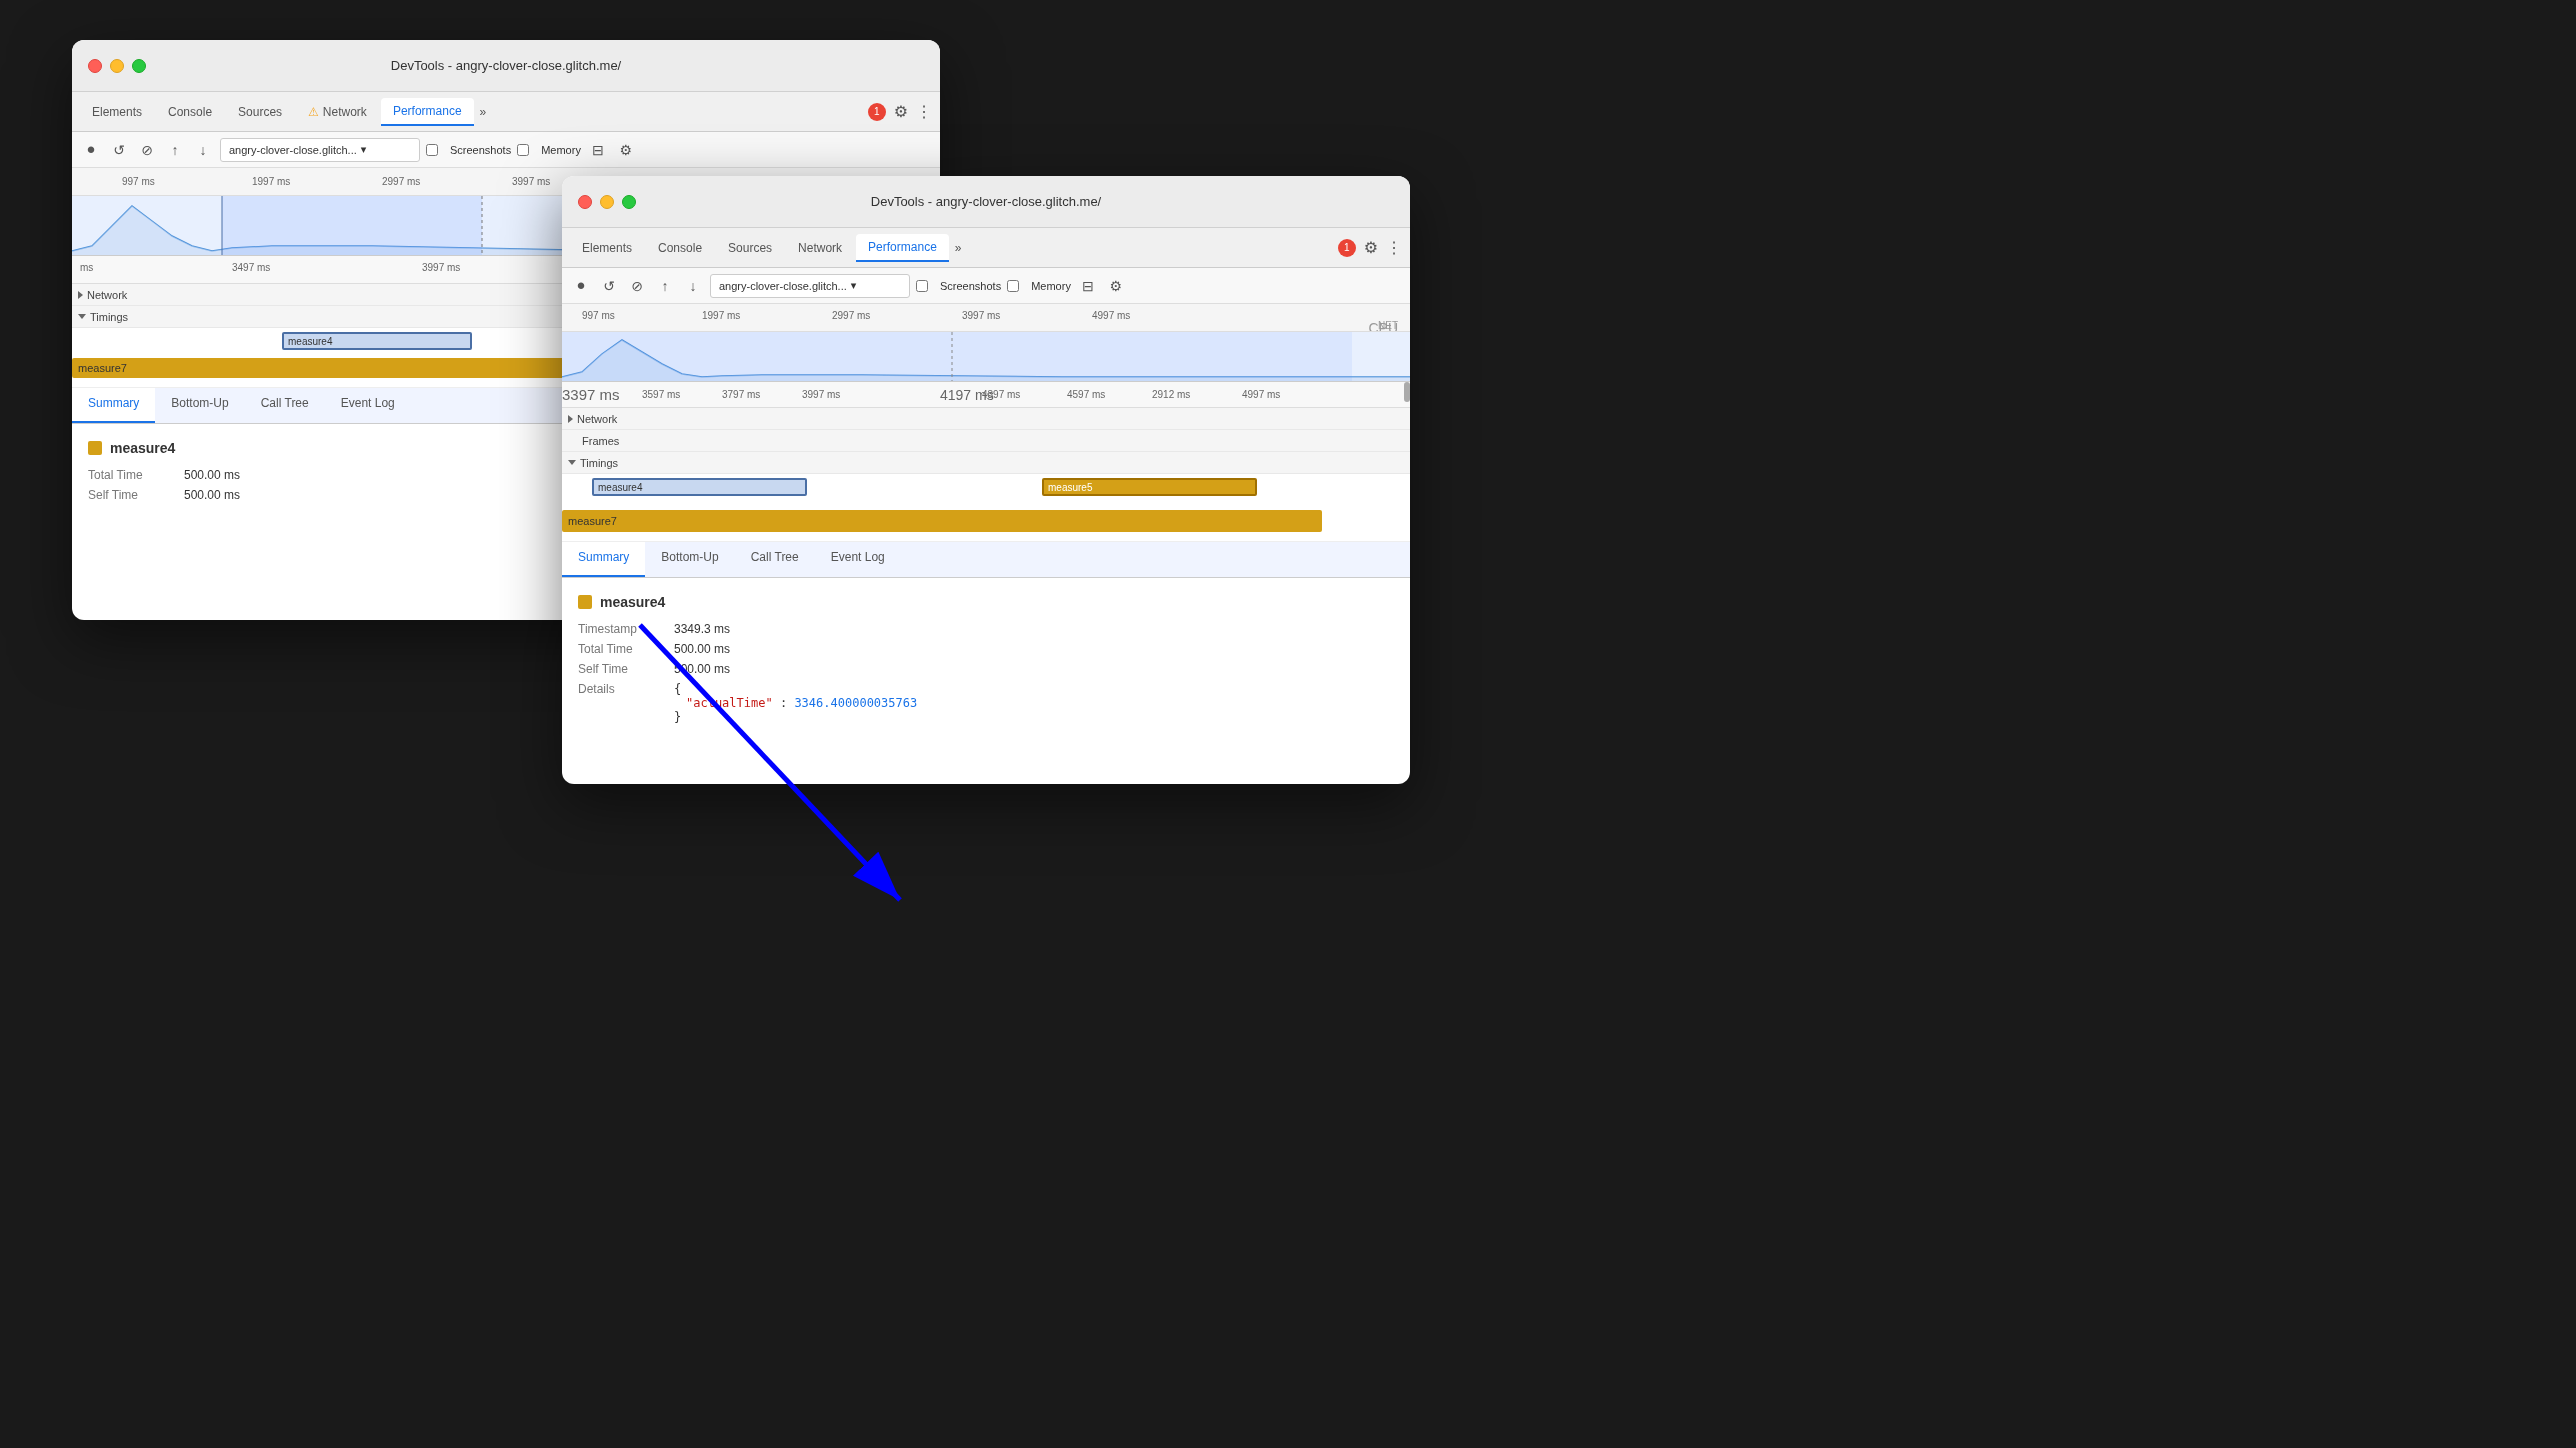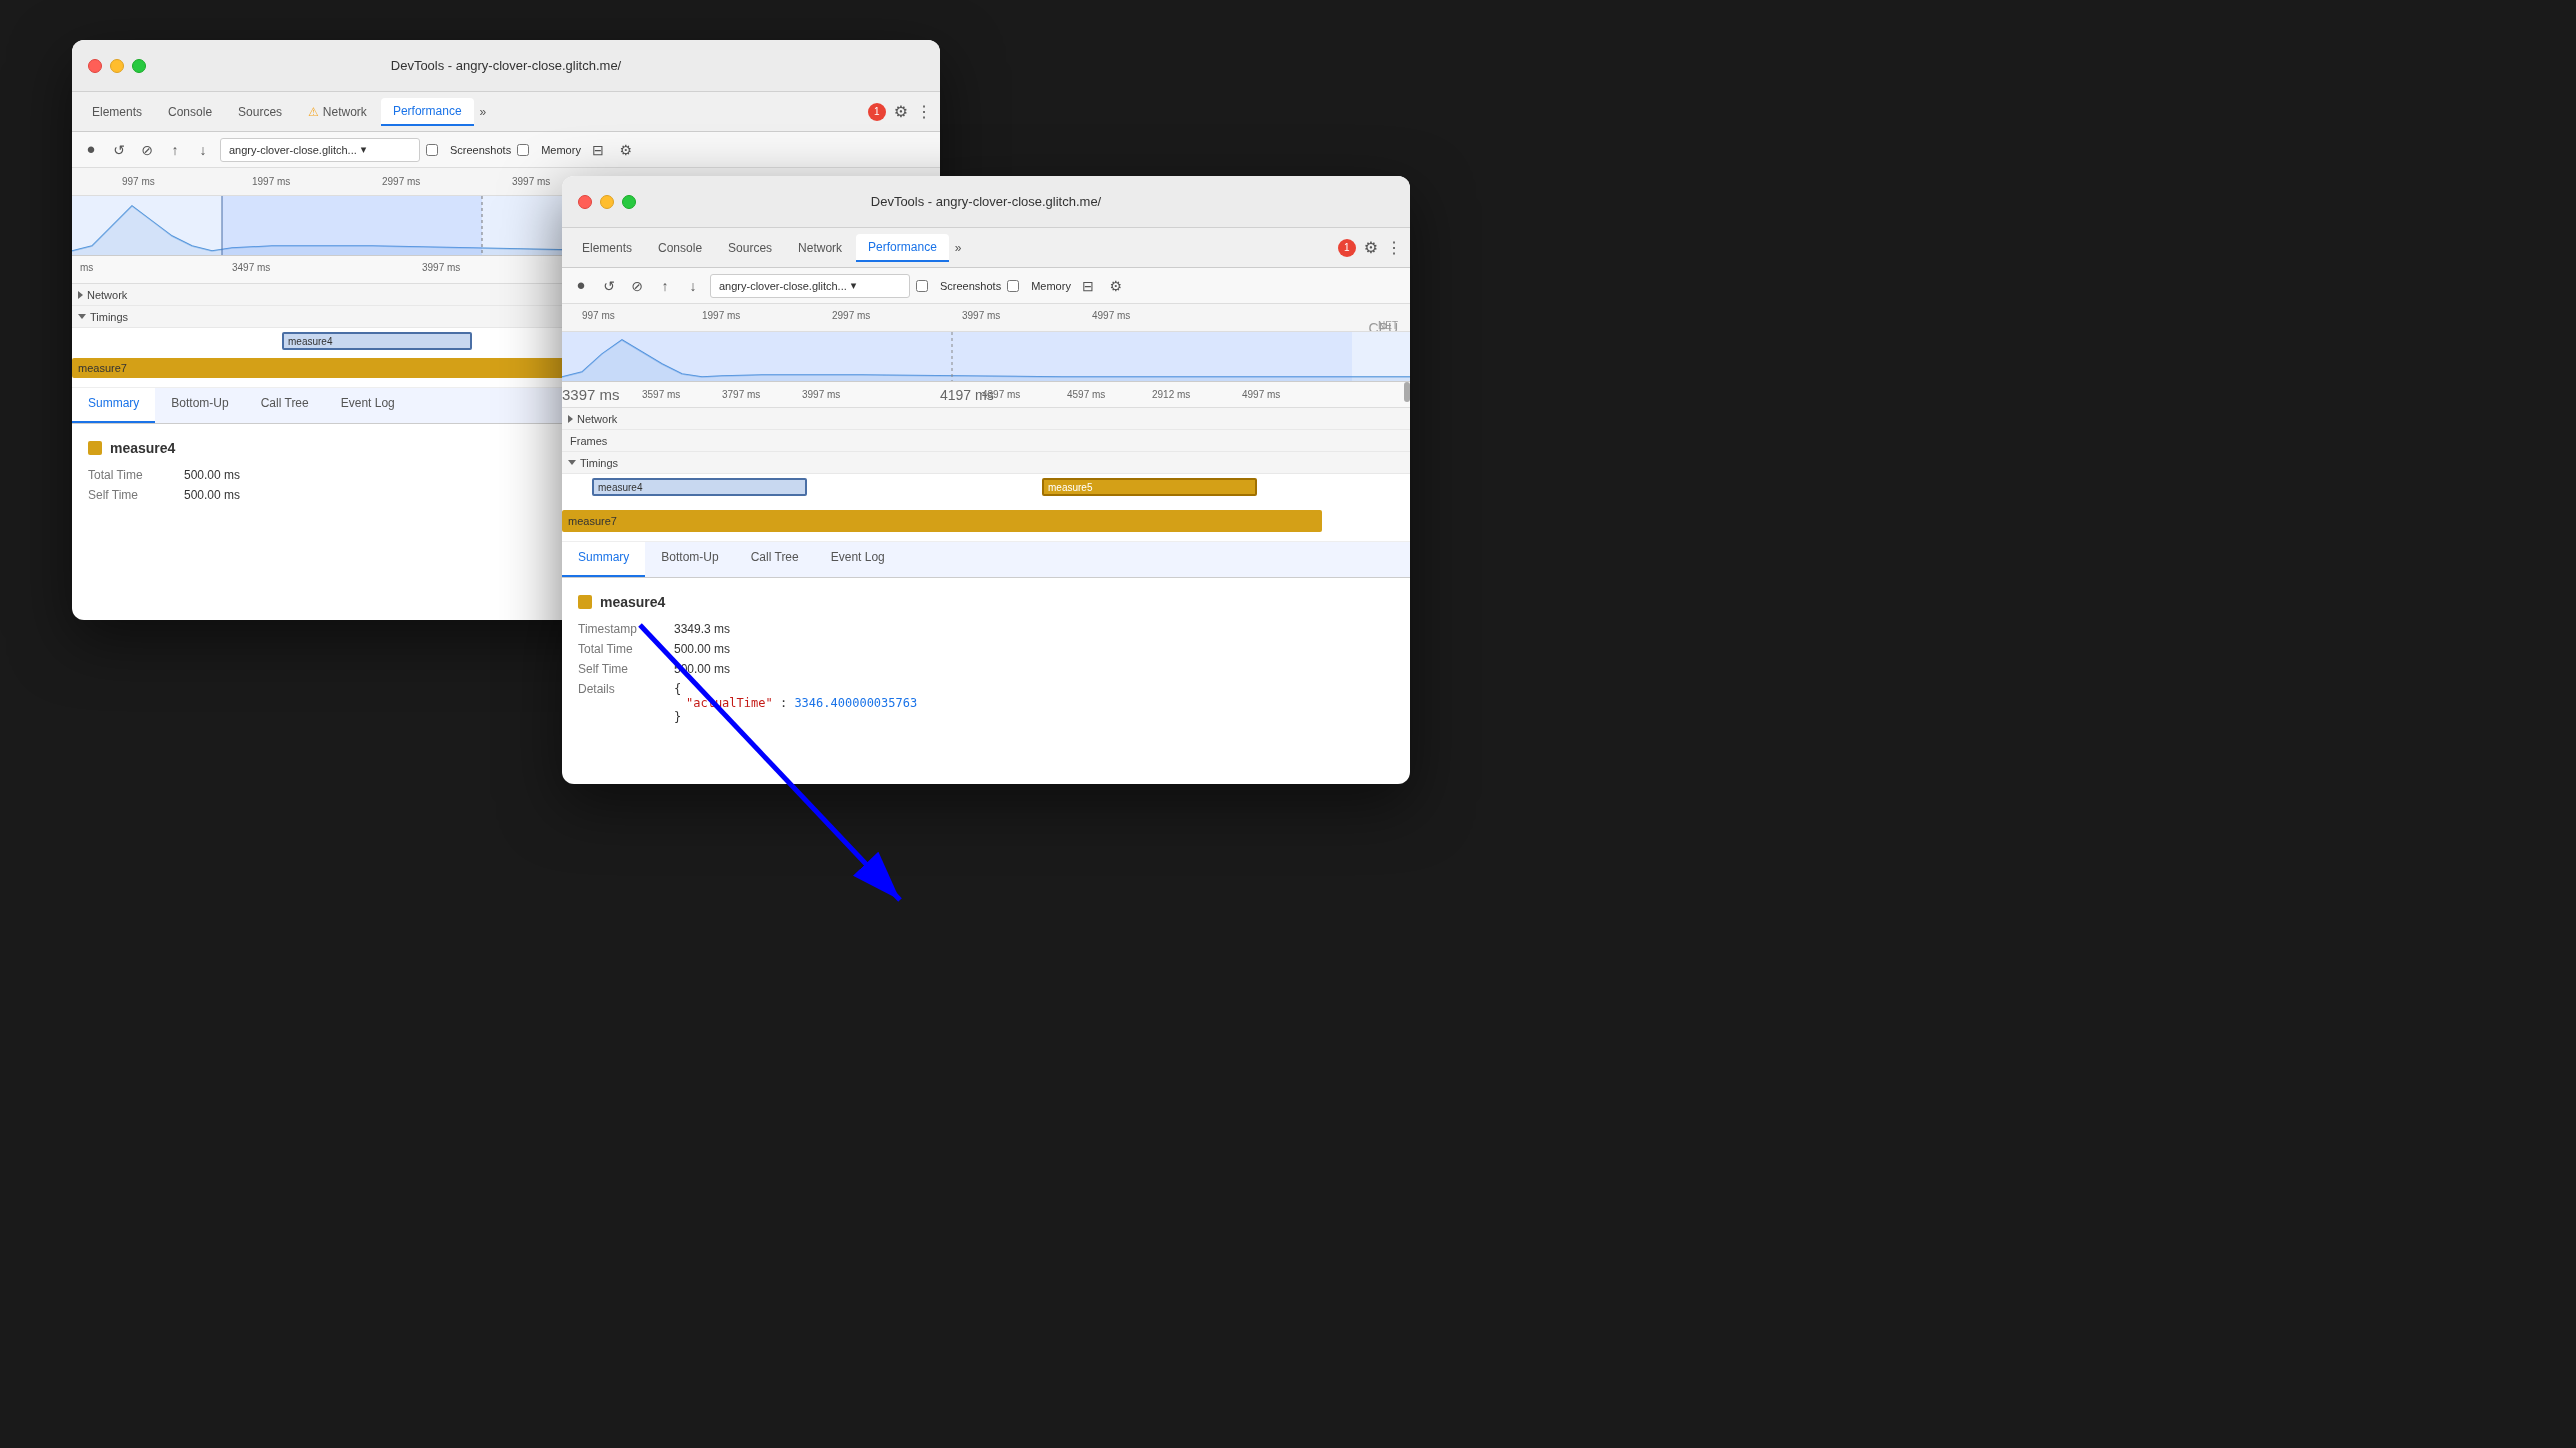--- a/index.html
+++ b/index.html
@@ -572,21 +572,21 @@
     <div class="scrollbar-vertical" style="right:0; width:6px; height:20px; position:absolute; background:#aaa; border-radius:3px;"></div>
   </div>
 
   <div class="timeline-tracks">
 
     <div class="section-header">
       <span class="triangle"></span>
       <span>Network</span>
     </div>
 
-    <div class="section-header" style="padding-left:8px;">
+    <div class="section-header" style="padding-left:20px;">
       <span>Frames</span>
     </div>
 
     <div class="section-header">
       <span class="triangle-down"></span>
       <span>Timings</span>
     </div>
 
     <div style="position:relative; height:68px; background:#fff; border-bottom:1px solid #eee; overflow:hidden;">
 

